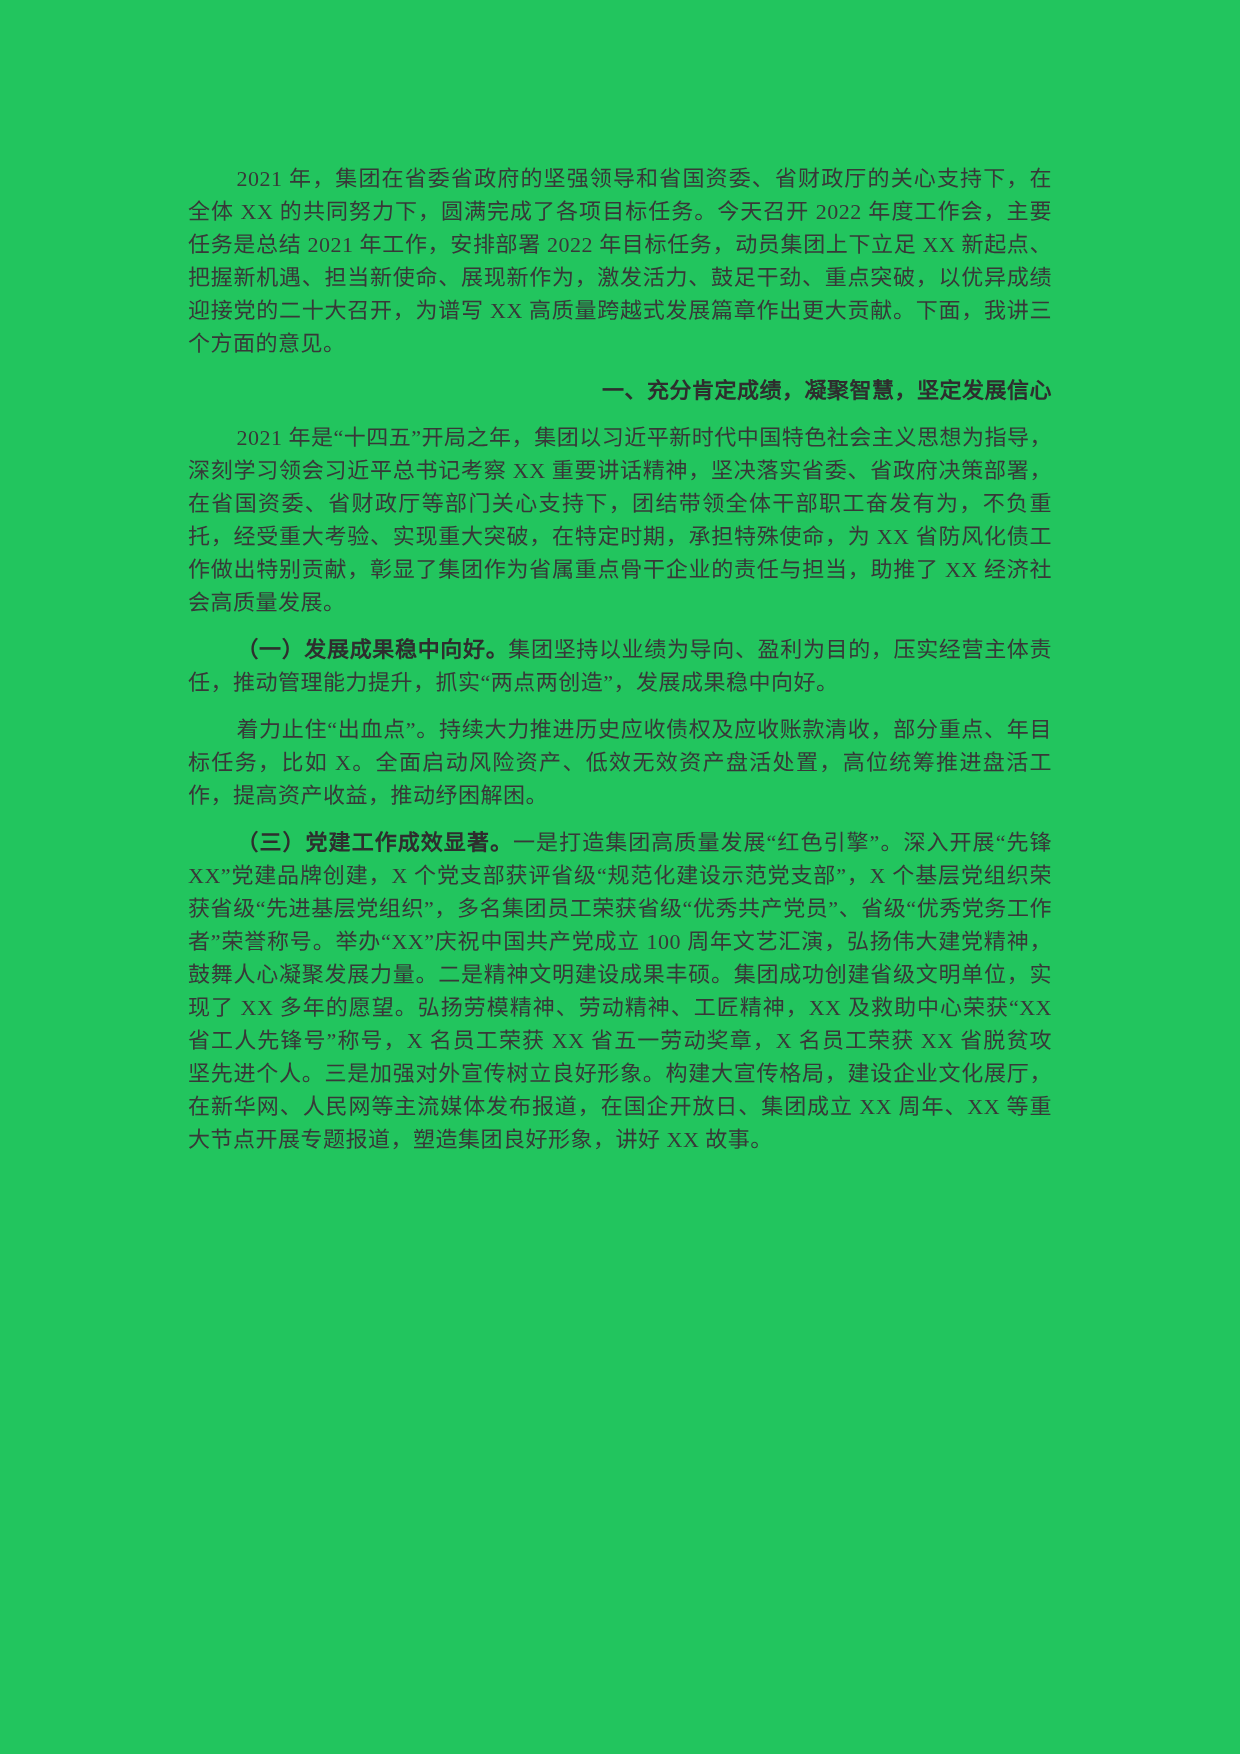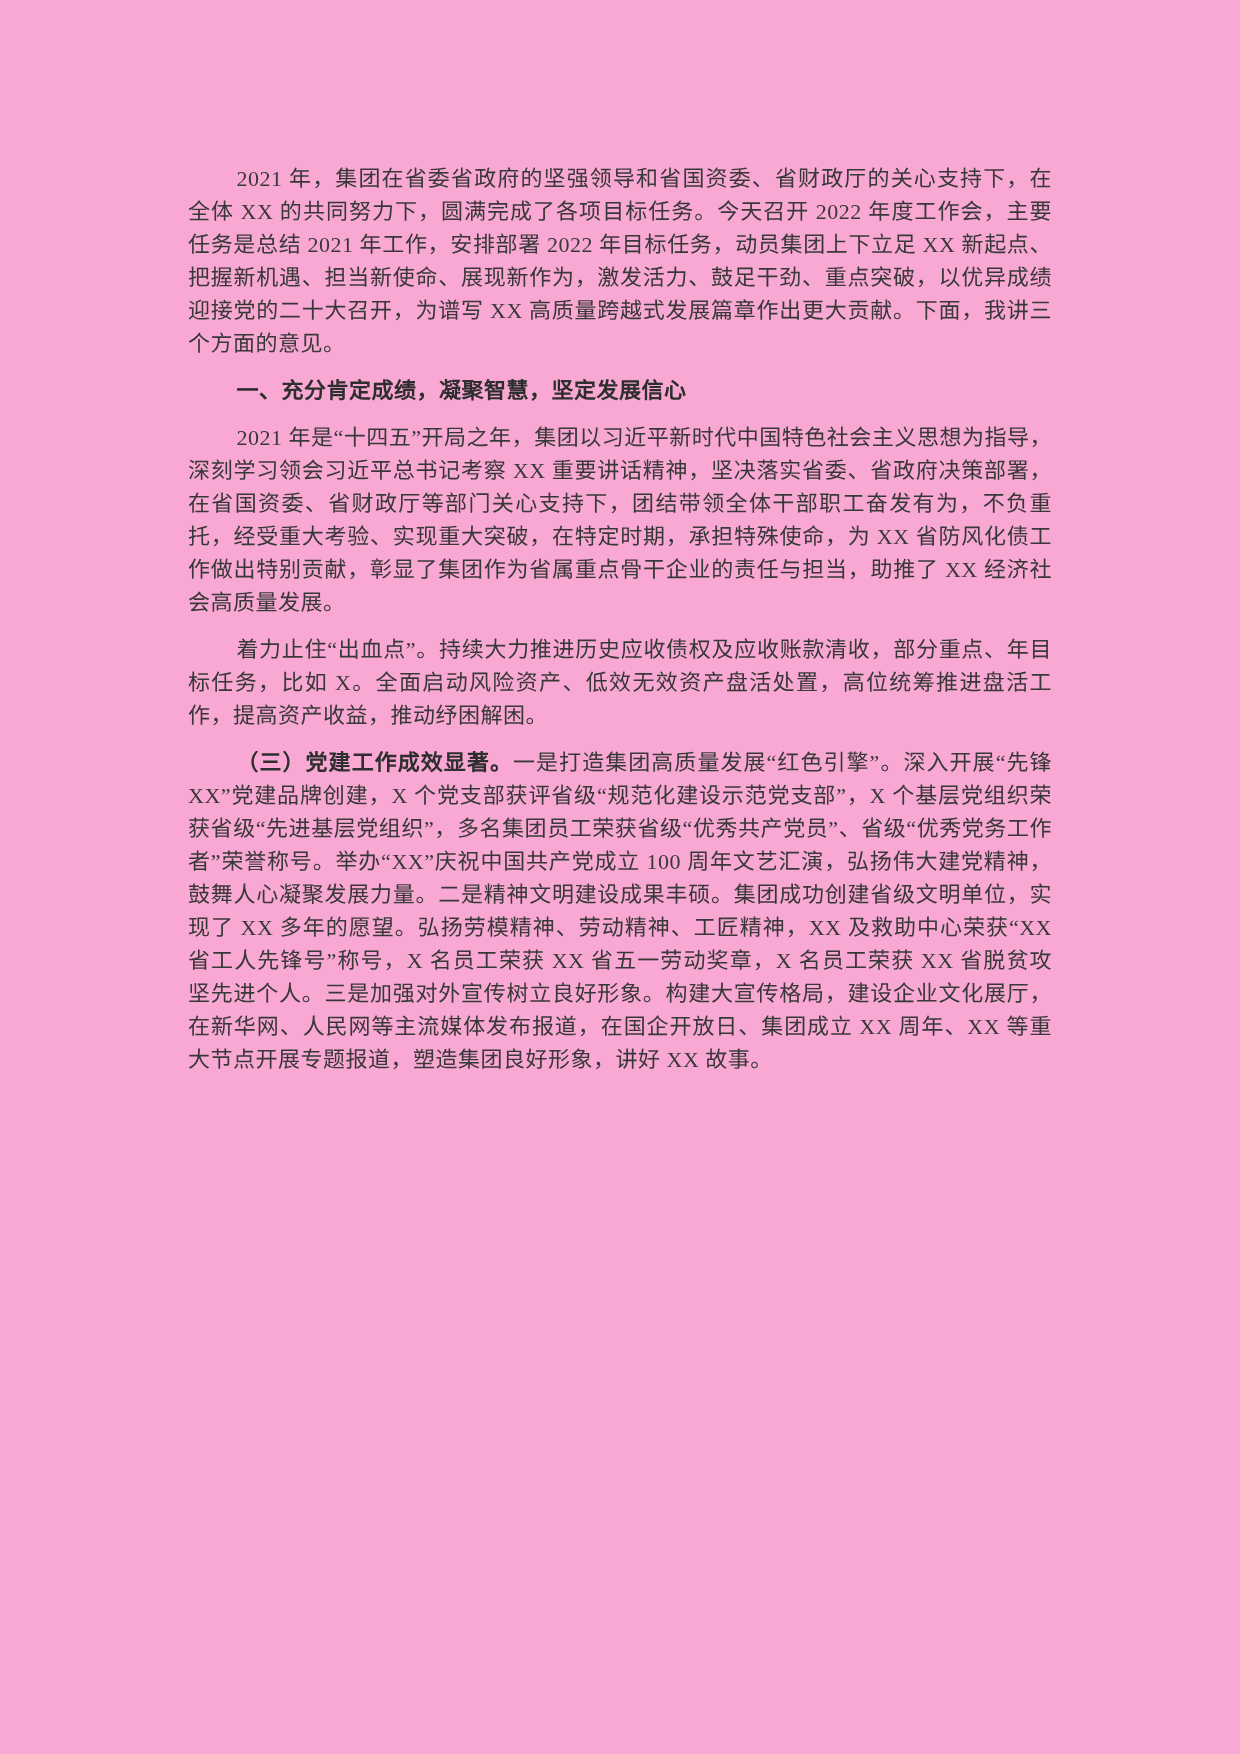--- a/index.html
+++ b/index.html
@@ -4,21 +4,21 @@
 <style>
   html, body {
     margin: 0;
     padding: 0;
     background: #ffffff;
   }
   .page {
     position: relative;
     width: 1240px;
     height: 1754px;
-    background: #f9a8d4;
+    background: #22c55e;
     overflow: hidden;
   }
   .content {
     position: absolute;
     left: 188px;
     top: 162px;
     width: 864px;
   }
   .para {
     font-family: "Liberation Serif", "DejaVu Serif", serif;
@@ -33,39 +33,41 @@
   .para:last-child { margin-bottom: 0; }
   .heading {
     font-family: "Liberation Sans", "DejaVu Sans", sans-serif;
     font-size: 22px;
     line-height: 33px;
     color: #2e2e2e;
     font-weight: bold;
     margin: 0 0 14px 0;
     text-indent: 2.2em;
     letter-spacing: 0.5px;
+    text-align: right;
   }
   .lead {
     font-family: "Liberation Sans", "DejaVu Sans", sans-serif;
     font-weight: bold;
     color: #2e2e2e;
   }
 </style>
 </head>
 <body>
 
 <div class="page">
   <div class="content">
 
     <p class="para">2021 年，集团在省委省政府的坚强领导和省国资委、省财政厅的关心支持下，在全体 XX 的共同努力下，圆满完成了各项目标任务。今天召开 2022 年度工作会，主要任务是总结 2021 年工作，安排部署 2022 年目标任务，动员集团上下立足 XX 新起点、把握新机遇、担当新使命、展现新作为，激发活力、鼓足干劲、重点突破，以优异成绩迎接党的二十大召开，为谱写 XX 高质量跨越式发展篇章作出更大贡献。下面，我讲三个方面的意见。</p>
 
     <h2 class="heading">一、充分肯定成绩，凝聚智慧，坚定发展信心</h2>
 
     <p class="para">2021 年是“十四五”开局之年，集团以习近平新时代中国特色社会主义思想为指导，深刻学习领会习近平总书记考察 XX 重要讲话精神，坚决落实省委、省政府决策部署，在省国资委、省财政厅等部门关心支持下，团结带领全体干部职工奋发有为，不负重托，经受重大考验、实现重大突破，在特定时期，承担特殊使命，为 XX 省防风化债工作做出特别贡献，彰显了集团作为省属重点骨干企业的责任与担当，助推了 XX 经济社会高质量发展。</p>
 
+    <p class="para"><span class="lead">（一）发展成果稳中向好。</span><span>集团坚持以业绩为导向、盈利为目的，压实经营主体责任，推动管理能力提升，抓实“两点两创造”，发展成果稳中向好。</span></p>
 
     <p class="para">着力止住“出血点”。持续大力推进历史应收债权及应收账款清收，部分重点、年目标任务，比如 X。全面启动风险资产、低效无效资产盘活处置，高位统筹推进盘活工作，提高资产收益，推动纾困解困。</p>
 
 
 
     <p class="para"><span class="lead">（三）党建工作成效显著。</span><span>一是打造集团高质量发展“红色引擎”。深入开展“先锋 XX”党建品牌创建，X 个党支部获评省级“规范化建设示范党支部”，X 个基层党组织荣获省级“先进基层党组织”，多名集团员工荣获省级“优秀共产党员”、省级“优秀党务工作者”荣誉称号。举办“XX”庆祝中国共产党成立 100 周年文艺汇演，弘扬伟大建党精神，鼓舞人心凝聚发展力量。二是精神文明建设成果丰硕。集团成功创建省级文明单位，实现了 XX 多年的愿望。弘扬劳模精神、劳动精神、工匠精神，XX 及救助中心荣获“XX 省工人先锋号”称号，X 名员工荣获 XX 省五一劳动奖章，X 名员工荣获 XX 省脱贫攻坚先进个人。三是加强对外宣传树立良好形象。构建大宣传格局，建设企业文化展厅，在新华网、人民网等主流媒体发布报道，在国企开放日、集团成立 XX 周年、XX 等重大节点开展专题报道，塑造集团良好形象，讲好 XX 故事。</span></p>
 
 
   </div>
 </div>

